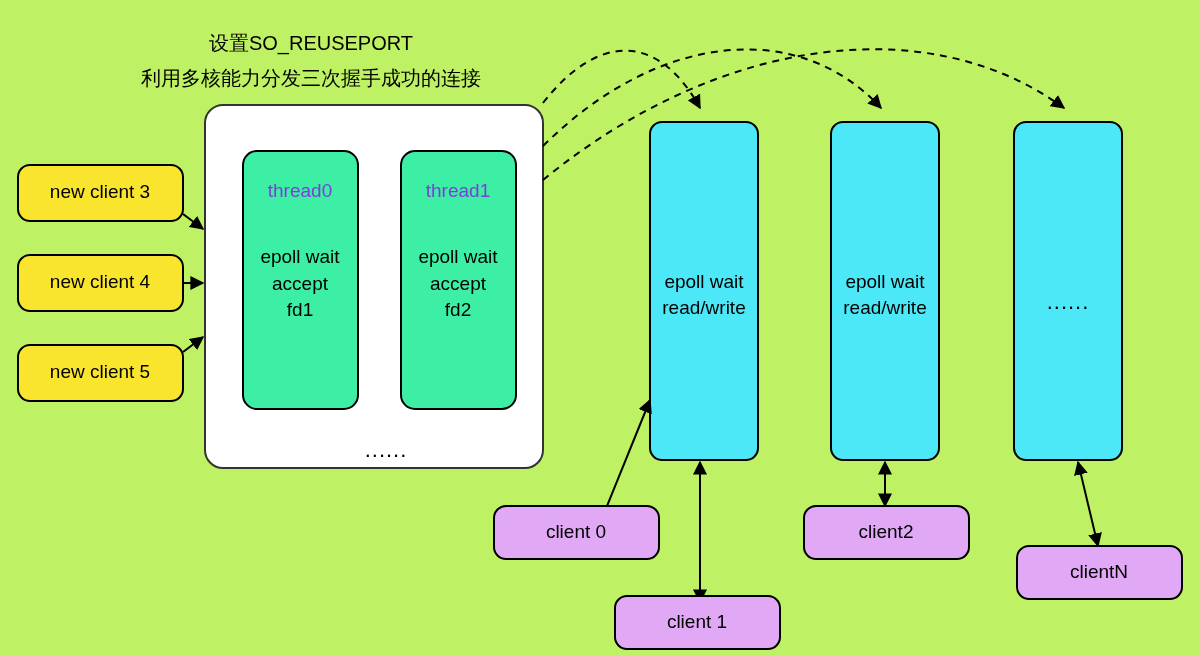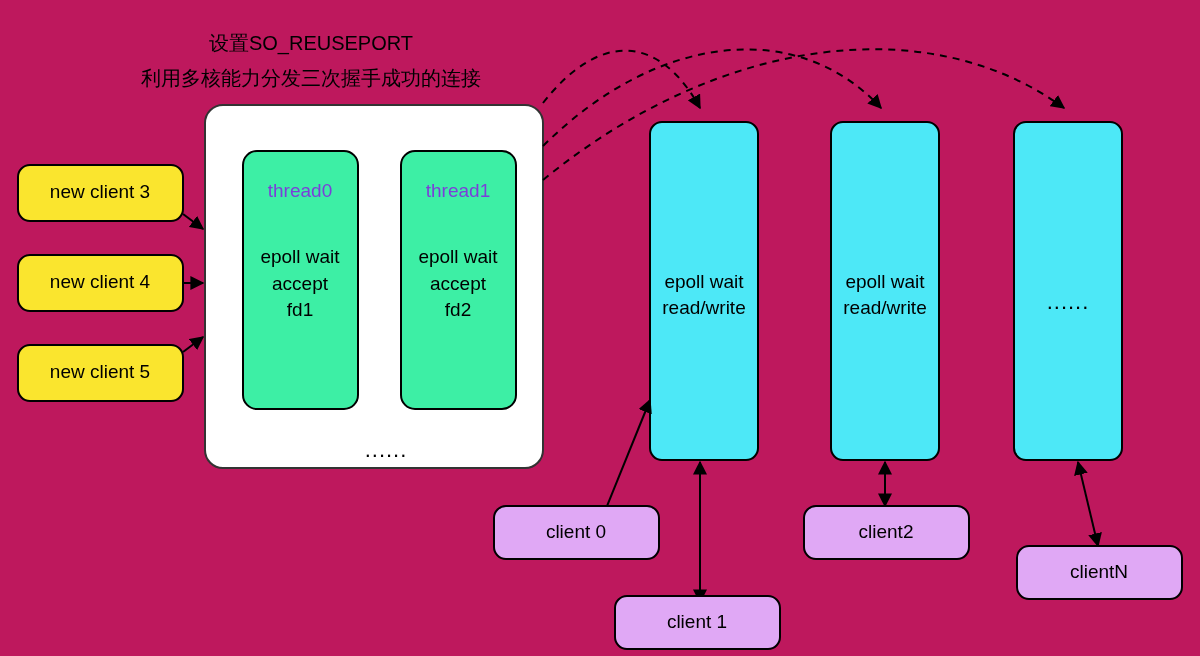--- a/index.html
+++ b/index.html
@@ -10,21 +10,21 @@
   body {
     width: 1200px;
     height: 656px;
     font-family: "Liberation Sans", "DejaVu Sans", sans-serif;
     overflow: hidden;
   }
   #diagram-root {
     position: relative;
     width: 1200px;
     height: 656px;
-    background: #be185d;
+    background: #bef264;
   }
   svg.layer {
     position: absolute;
     top: 0;
     left: 0;
     width: 1200px;
     height: 656px;
   }
   text {
     font-family: "Liberation Sans", "DejaVu Sans", sans-serif;

